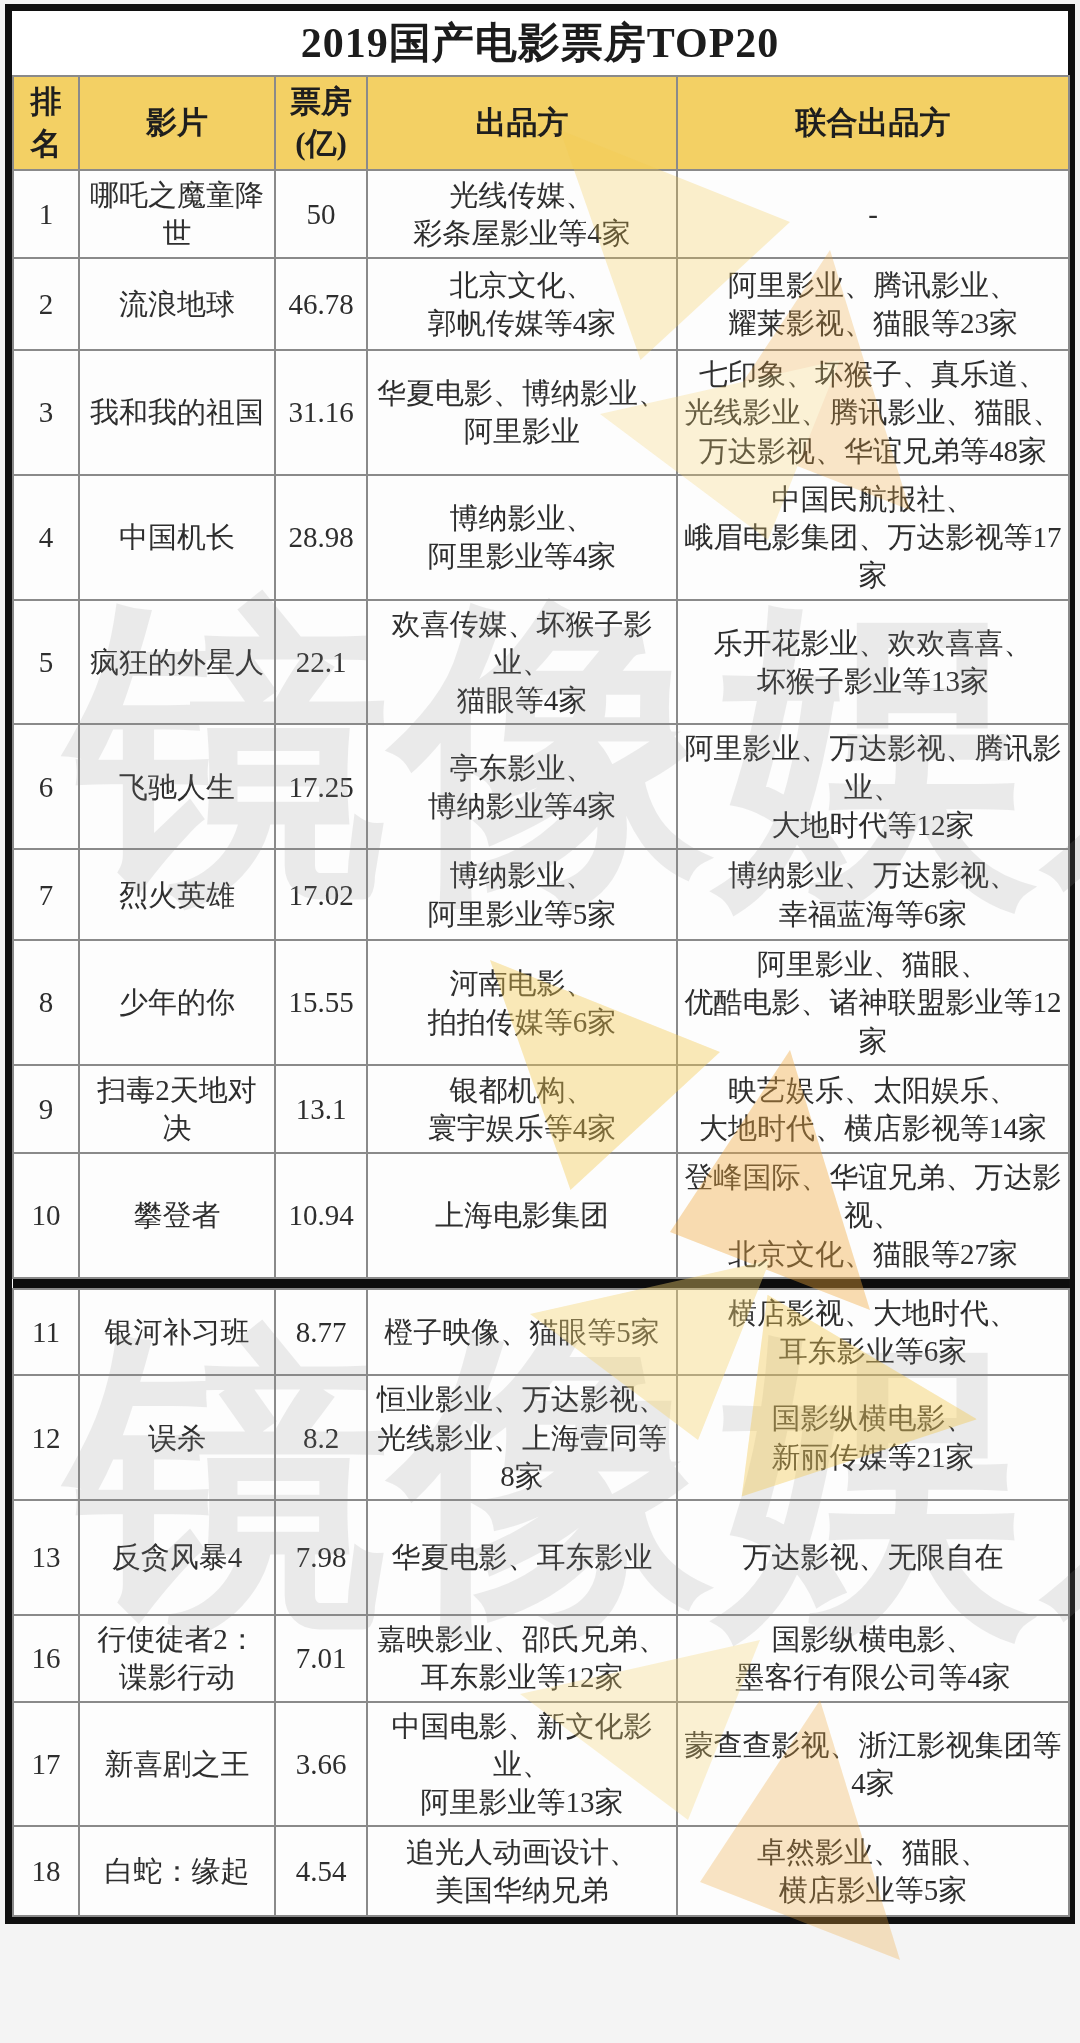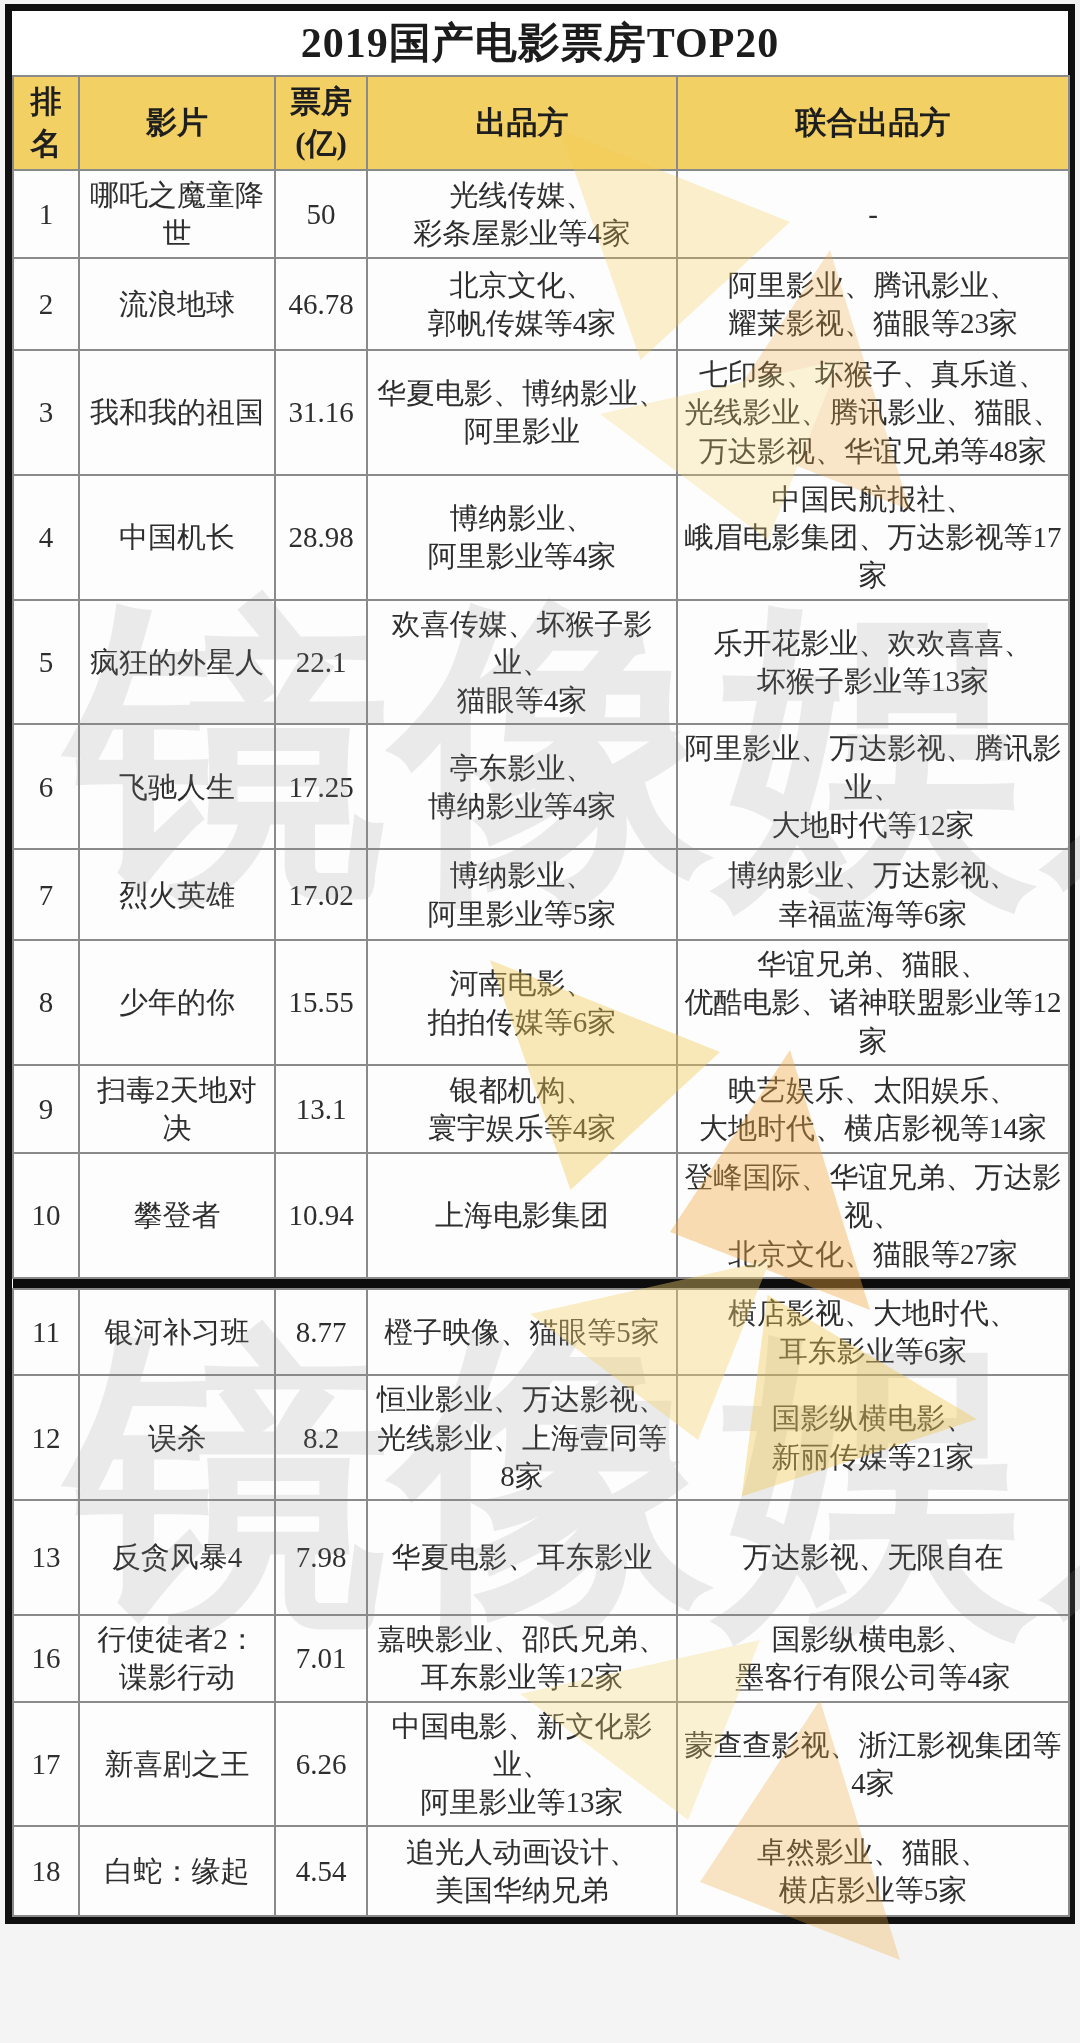--- a/index.html
+++ b/index.html
@@ -140,21 +140,21 @@
 阿里影业等5家</td>
             <td>博纳影业、万达影视、
 幸福蓝海等6家</td>
           </tr>
           <tr style="height: 88px;">
             <td>8</td>
             <td>少年的你</td>
             <td>15.55</td>
             <td>河南电影、
 拍拍传媒等6家</td>
-            <td>华谊兄弟、猫眼、
+            <td>阿里影业、猫眼、
 优酷电影、诸神联盟影业等12家</td>
           </tr>
           <tr style="height: 88px;">
             <td>9</td>
             <td>扫毒2天地对决</td>
             <td>13.1</td>
             <td>银都机构、
 寰宇娱乐等4家</td>
             <td>映艺娱乐、太阳娱乐、
 大地时代、横店影视等14家</td>
@@ -200,21 +200,21 @@
 谍影行动</td>
             <td>7.01</td>
             <td>嘉映影业、邵氏兄弟、
 耳东影业等12家</td>
             <td>国影纵横电影、
 墨客行有限公司等4家</td>
           </tr>
           <tr style="height: 90px;">
             <td>17</td>
             <td>新喜剧之王</td>
-            <td>6.26</td>
+            <td>3.66</td>
             <td>中国电影、新文化影业、
 阿里影业等13家</td>
             <td>蒙查查影视、浙江影视集团等4家</td>
           </tr>
           <tr style="height: 90px;">
             <td>18</td>
             <td>白蛇：缘起</td>
             <td>4.54</td>
             <td>追光人动画设计、
 美国华纳兄弟</td>

